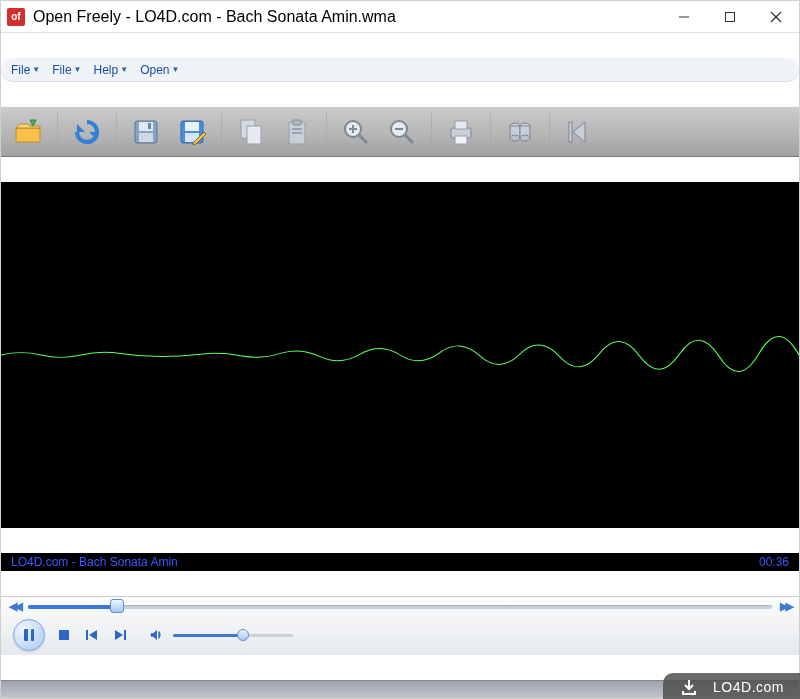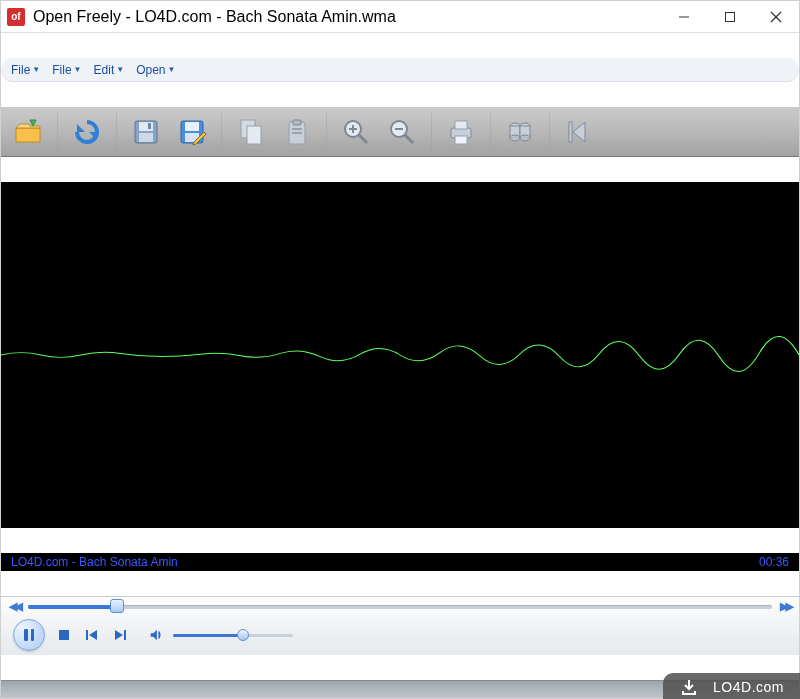--- a/index.html
+++ b/index.html
@@ -254,21 +254,21 @@
   <div class="menubar">
     <div class="menu-item">
         <span>File</span>
         <span class="caret">▼</span>
       </div>
     <div class="menu-item">
         <span>File</span>
         <span class="caret">▼</span>
       </div>
     <div class="menu-item">
-        <span>Edit</span>
+        <span>Help</span>
         <span class="caret">▼</span>
       </div>
     <div class="menu-item">
         <span>Open</span>
         <span class="caret">▼</span>
       </div>
   </div>
 
   <div class="toolbar">
     <div class="tb-btn">

